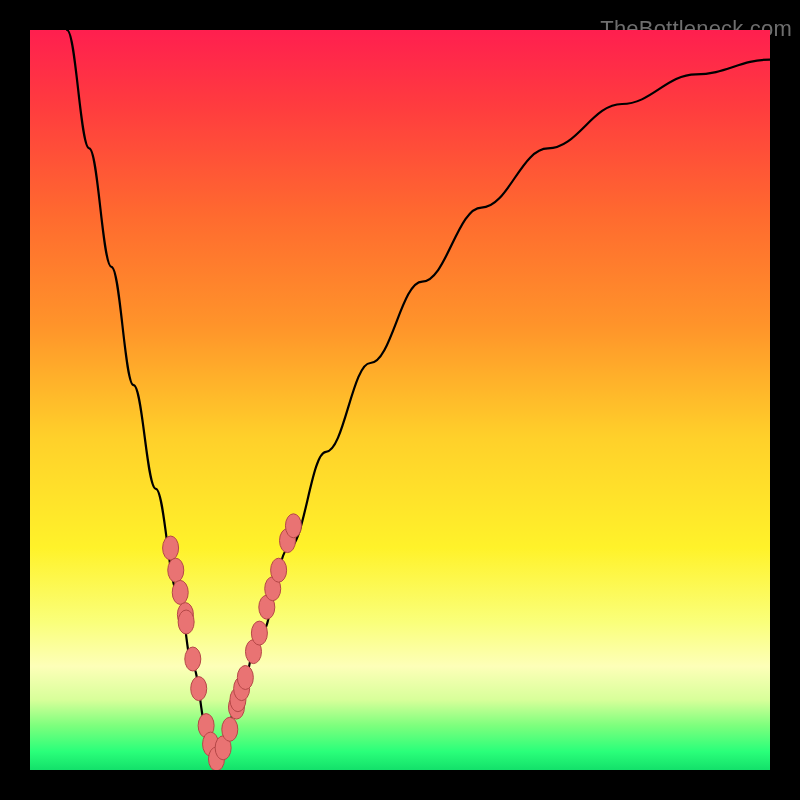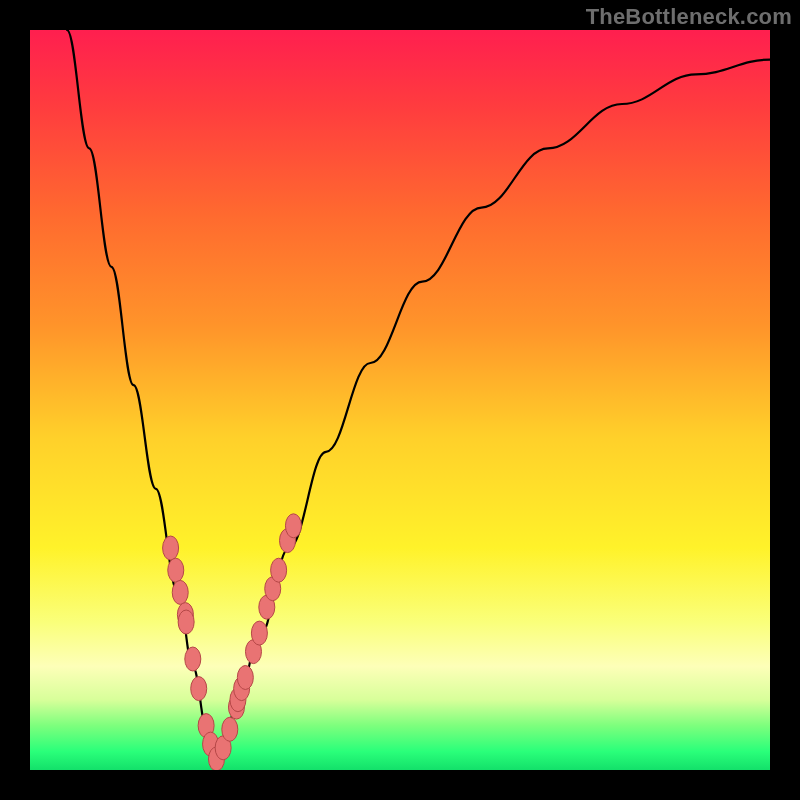--- a/index.html
+++ b/index.html
@@ -18,25 +18,25 @@
   }
   .plot {
     position: absolute;
     left: 30px;
     top: 30px;
     width: 740px;
     height: 740px;
   }
   .watermark {
     position: absolute;
-    top: 4px;
+    top: 16px;
     right: 8px;
     color: #6e6e6e;
     font-size: 22px;
-    font-weight: 700;
+    font-weight: 400;
     letter-spacing: 0.2px;
     user-select: none;
   }
 </style>
 </head>
 <body>
 
 <div class="frame">
   <div class="watermark">TheBottleneck.com</div>
   <div class="plot">

